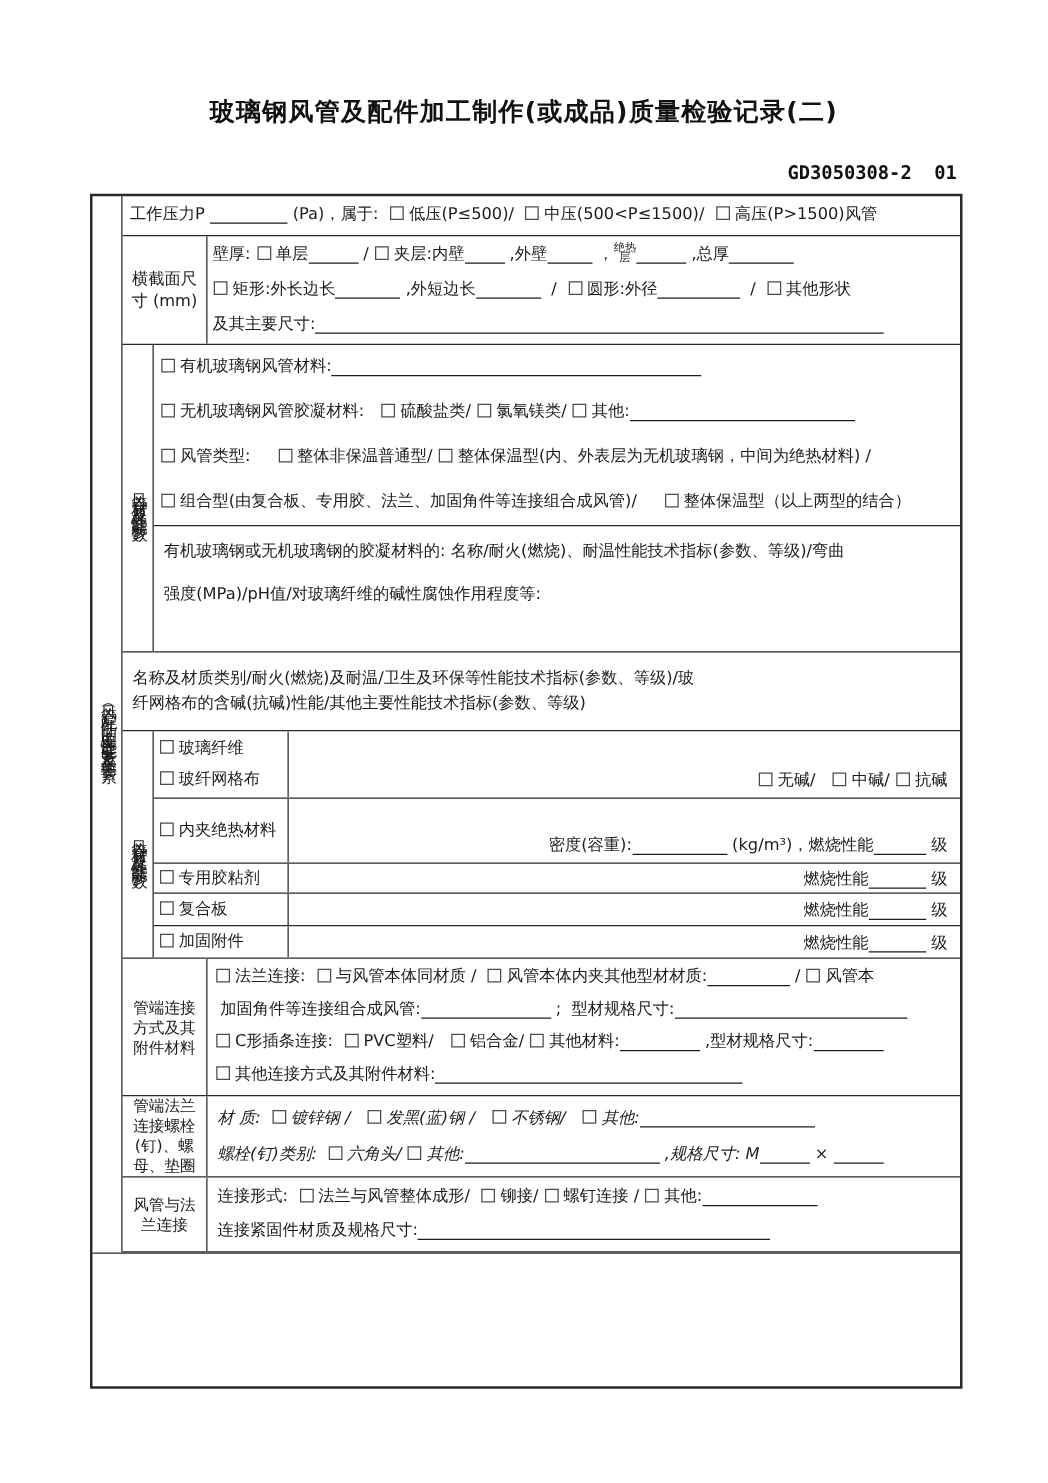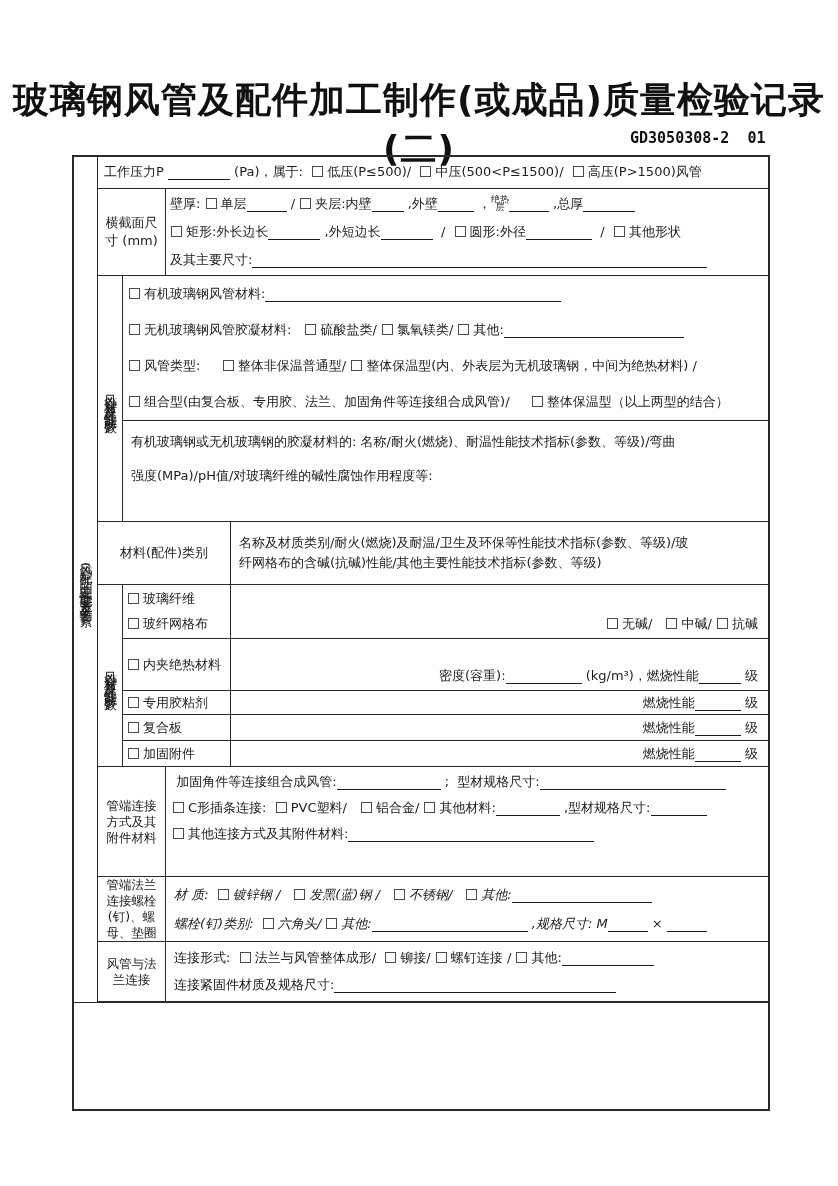--- a/index.html
+++ b/index.html
@@ -1,19 +1,19 @@
 <!DOCTYPE html>
 <html><head>
 <meta charset="utf-8">
 <style>
   html,body{margin:0;padding:0;background:#ffffff;}
   .page{position:relative;width:838px;height:1186px;background:#ffffff;overflow:hidden;
         font-family:"DejaVu Sans",sans-serif;color:#1c1c1c;font-size:13px;}
   .title{position:absolute;top:76px;left:0;width:838px;text-align:center;
-         font-size:36px;font-weight:bold;letter-spacing:1px;color:#111;}
+         font-size:20px;font-weight:bold;letter-spacing:1px;color:#111;}
   .docnum{position:absolute;top:129px;left:630px;font-family:"DejaVu Sans Mono",monospace;
           font-size:15px;font-weight:bold;white-space:pre;color:#111;}
   .form-table{position:absolute;left:72px;top:155px;width:698px;height:956px;
               border:2px solid #2a2a2a;box-sizing:border-box;display:flex;flex-direction:column;}
   .top-part{display:flex;height:845px;box-sizing:border-box;}
   .bottom-empty{flex:1;border-top:1px solid #2a2a2a;}
   .outer-col{width:24px;border-right:1px solid #2a2a2a;box-sizing:border-box;
              display:flex;align-items:center;justify-content:center;}
   .vtext{writing-mode:vertical-rl;text-orientation:upright;letter-spacing:3px;
          font-size:13px;line-height:14px;white-space:pre;}
@@ -114,23 +114,20 @@
               <div class="line"><span class="cb"></span><span class="seg">组合型(由复合板、专用胶、法兰、加固角件等连接组合成风管)/　  </span><span class="cb"></span><span class="seg">整体保温型（以上两型的结合）</span></div>
             </div>
             <div class="s4">
               <div class="line">有机玻璃钢或无机玻璃钢的胶凝材料的: 名称/耐火(燃烧)、耐温性能技术指标(参数、等级)/弯曲</div>
               <div class="line">强度(MPa)/pH值/对玻璃纤维的碱性腐蚀作用程度等:</div>
             </div>
           </div>
         </div>
 
         <div class="sec s5">
-          <div class="rowlabel w133">
-            <div class="labline">材料(配件)类别</div>
-          </div>
           <div class="cellcontent s5c">
             <div class="line">名称及材质类别/耐火(燃烧)及耐温/卫生及环保等性能技术指标(参数、等级)/玻</div>
             <div class="line">纤网格布的含碱(抗碱)性能/其他主要性能技术指标(参数、等级)</div>
           </div>
         </div>
 
         <div class="sec s610">
           <div class="inner-col">
             <span class="vtext">风管材质及其性能参数</span>
           </div>
@@ -179,20 +176,21 @@
           </div>
         </div>
 
         <div class="sec s11">
           <div class="rowlabel w68 lab-multiline">
             <div class="labline">管端连接</div>
             <div class="labline">方式及其</div>
             <div class="labline">附件材料</div>
           </div>
           <div class="cellcontent s11c">
+            <div class="line"><span class="cb"></span><span class="seg">法兰连接:  </span><span class="cb"></span><span class="seg">与风管本体同材质 /  </span><span class="cb"></span><span class="seg">风管本体内夹其他型材材质:</span><span class="blank" style="width: 66px;"></span><span class="seg"> / </span><span class="cb"></span><span class="seg">风管本</span></div>
             <div class="line"><span class="seg"> 加固角件等连接组合成风管:</span><span class="blank" style="width: 104px;"></span><span class="seg"> ;  型材规格尺寸:</span><span class="blank" style="width: 186px;"></span></div>
             <div class="line"><span class="cb"></span><span class="seg">C形插条连接:  </span><span class="cb"></span><span class="seg">PVC塑料/　</span><span class="cb"></span><span class="seg">铝合金/ </span><span class="cb"></span><span class="seg">其他材料:</span><span class="blank" style="width: 64px;"></span><span class="seg"> ,型材规格尺寸:</span><span class="blank" style="width: 56px;"></span></div>
             <div class="line"><span class="cb"></span><span class="seg">其他连接方式及其附件材料:</span><span class="blank" style="width: 246px;"></span></div>
           </div>
         </div>
 
         <div class="sec s12">
           <div class="rowlabel w68 lab-multiline">
             <div class="labline">管端法兰</div>
             <div class="labline">连接螺栓</div>

